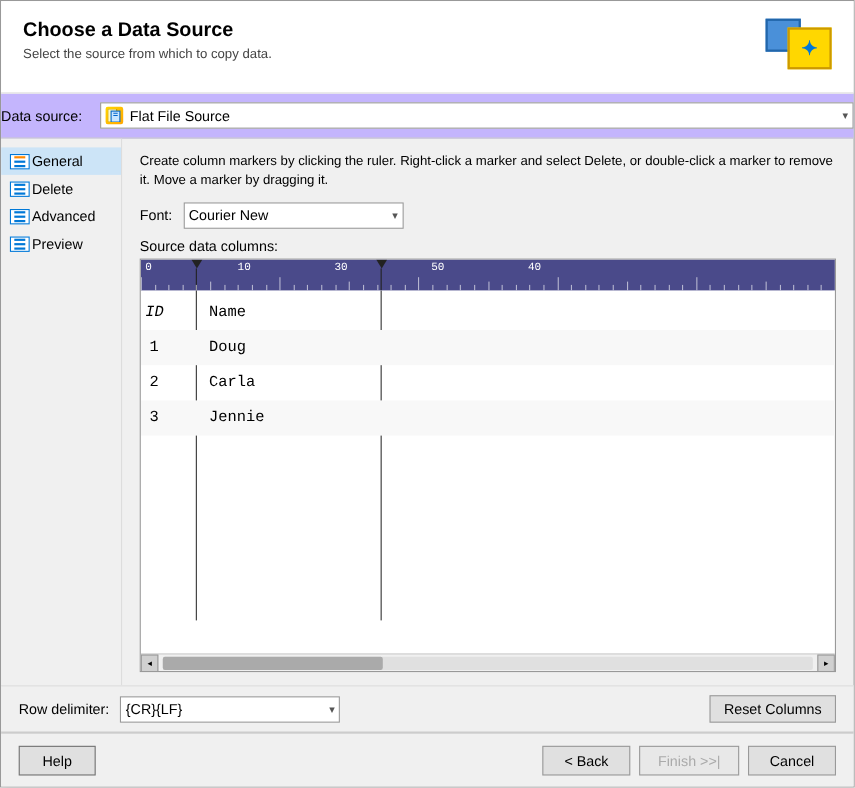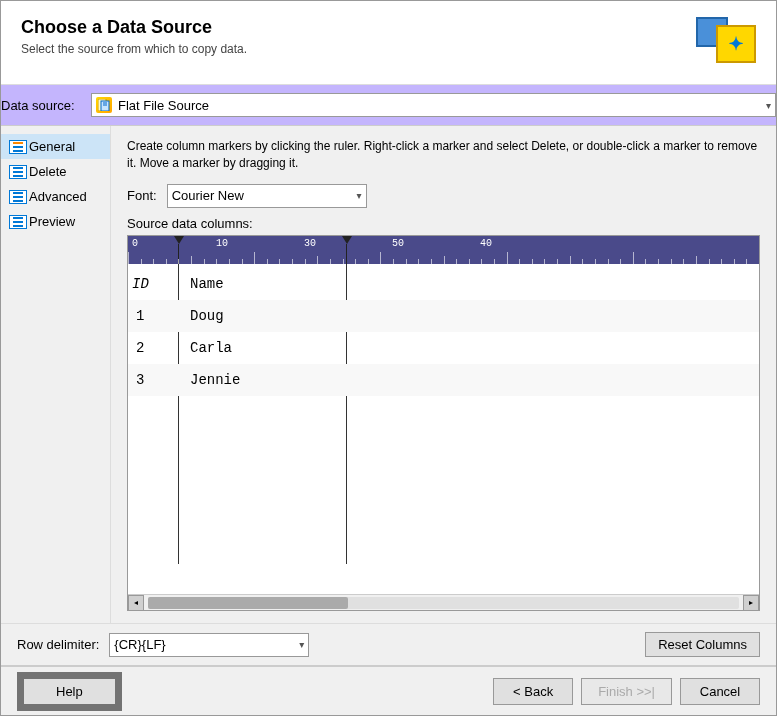--- a/index.html
+++ b/index.html
@@ -364,23 +364,23 @@
       background: #f0f0f0;
       border-top: 2px solid #ccc;
       padding: 10px 16px;
       display: flex;
       align-items: center;
       gap: 8px;
       flex-shrink: 0;
       height: 50px;
     }
     .help-btn {
-      padding: 5px 32px;
+      padding: 5px 16px;
       background: #e0e0e0;
-      border: 7px solid #737373;
+      border: 1px solid #737373;
       font-size: 13px;
       cursor: pointer;
       color: #000;
       min-width: 70px;
     }
     .footer-spacer { flex: 1; }
     .nav-btn {
       padding: 5px 16px;
       background: #e0e0e0;
       border: 1px solid #999;

